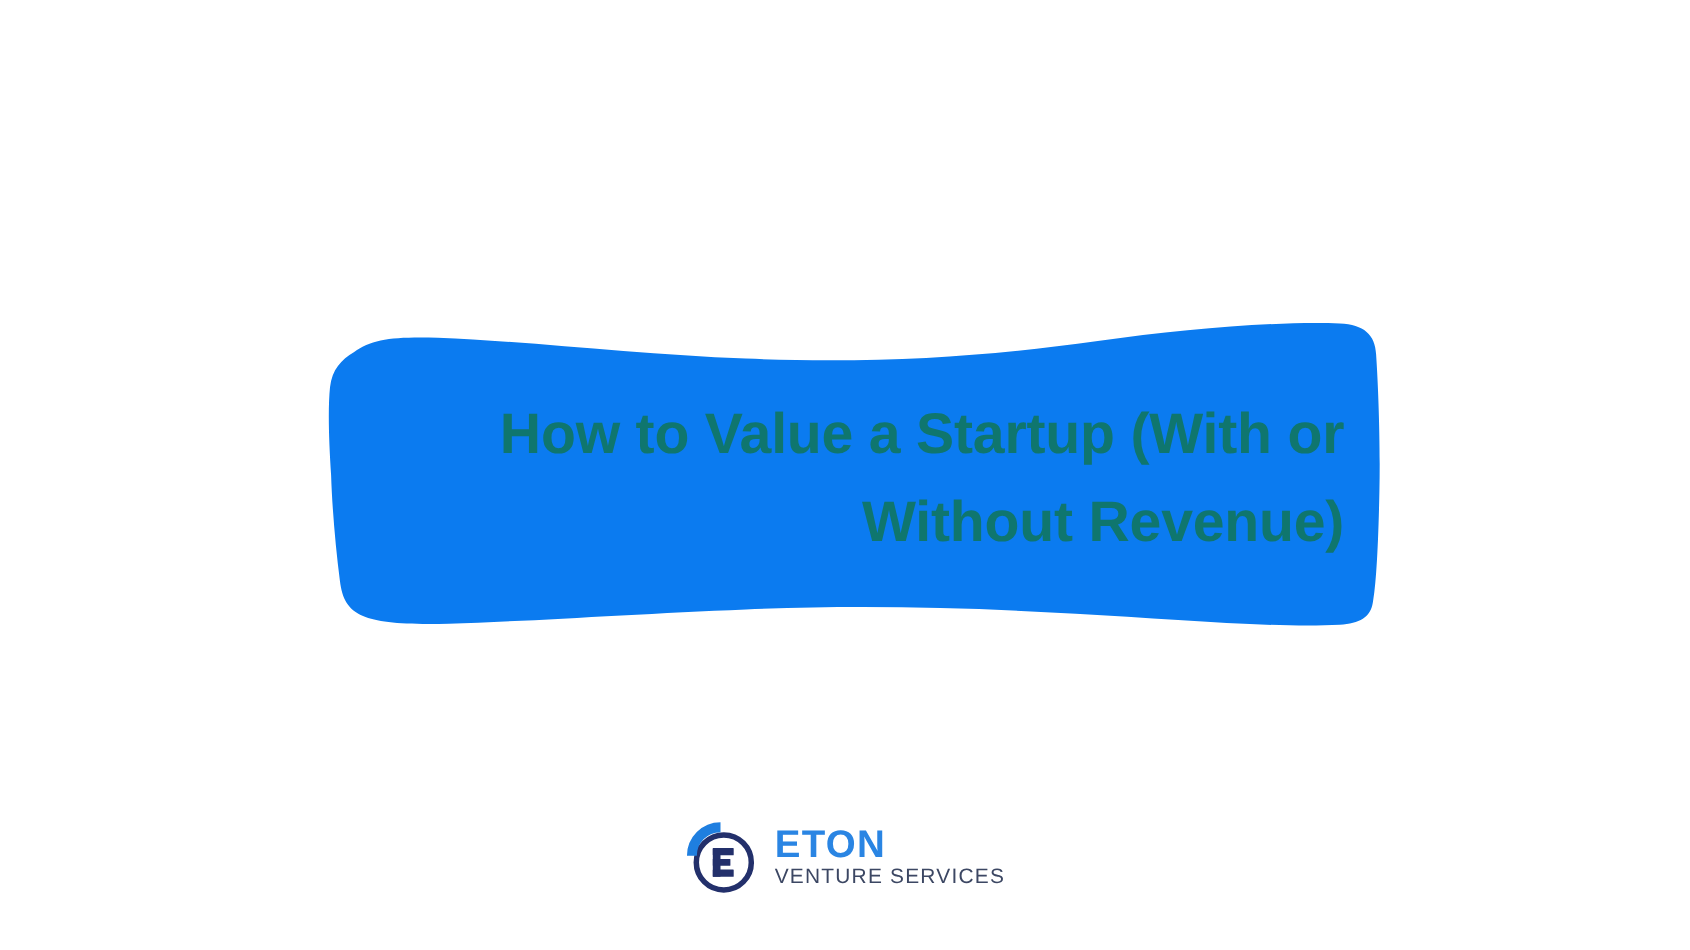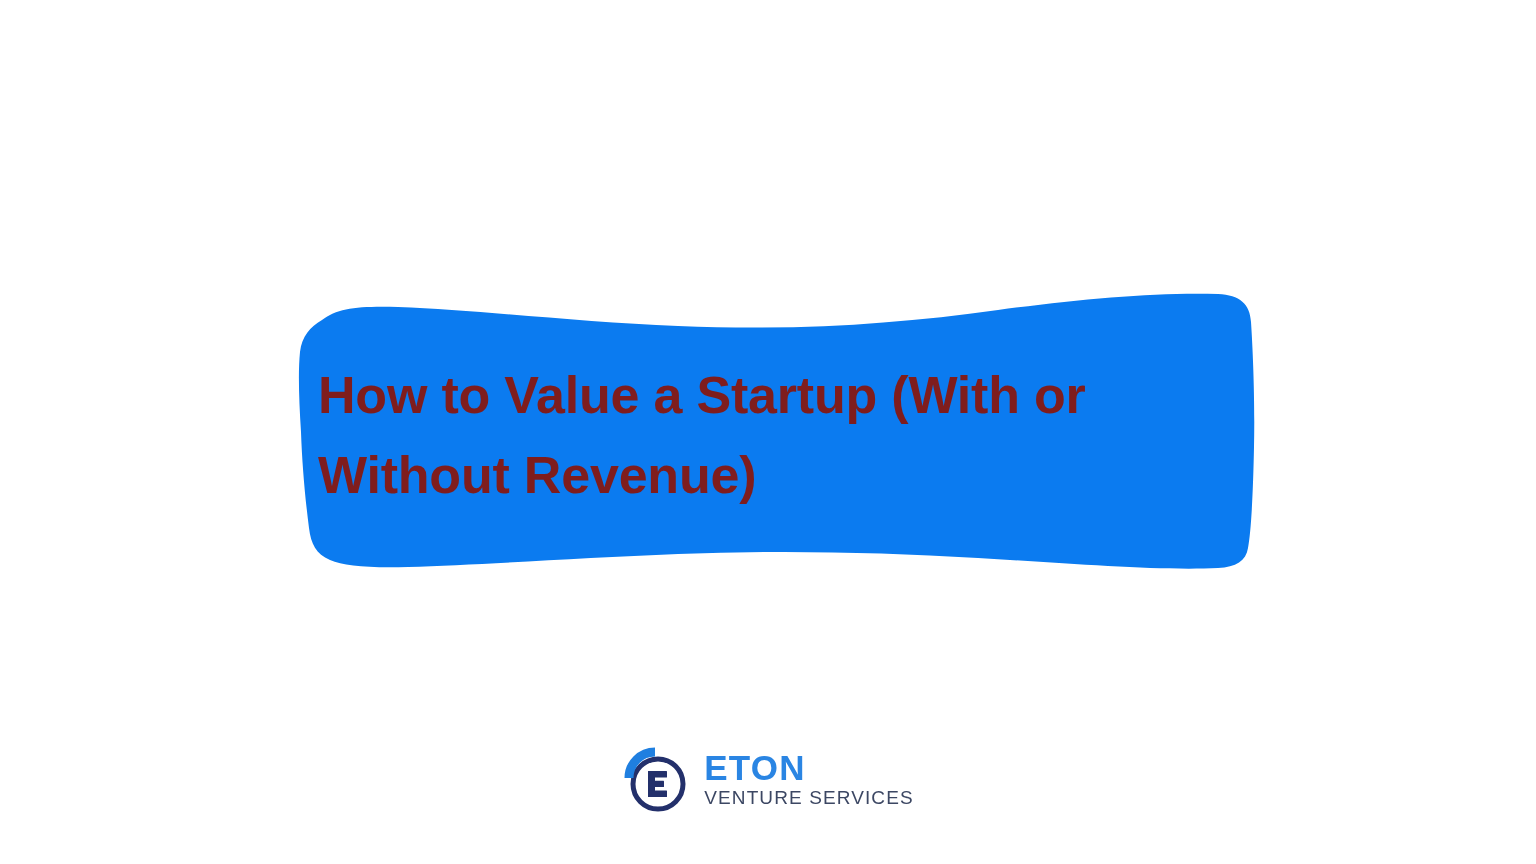--- a/index.html
+++ b/index.html
@@ -39,22 +39,22 @@
     height: 296px;
     display: block;
   }
 
   
   .headline {
     position: absolute;
     left: 318px;
     top: 355px;
     width: 904px;
-    text-align: left;
-    color: #7f1d1d;
+    text-align: right;
+    color: #0f766e;
     font-family: "Liberation Sans", sans-serif;
     font-weight: 700;
     font-size: 52px;
     line-height: 80px;
     letter-spacing: -0.2px;
     white-space: pre-line;
     z-index: 3;
     text-rendering: optimizeLegibility;
   }
 

